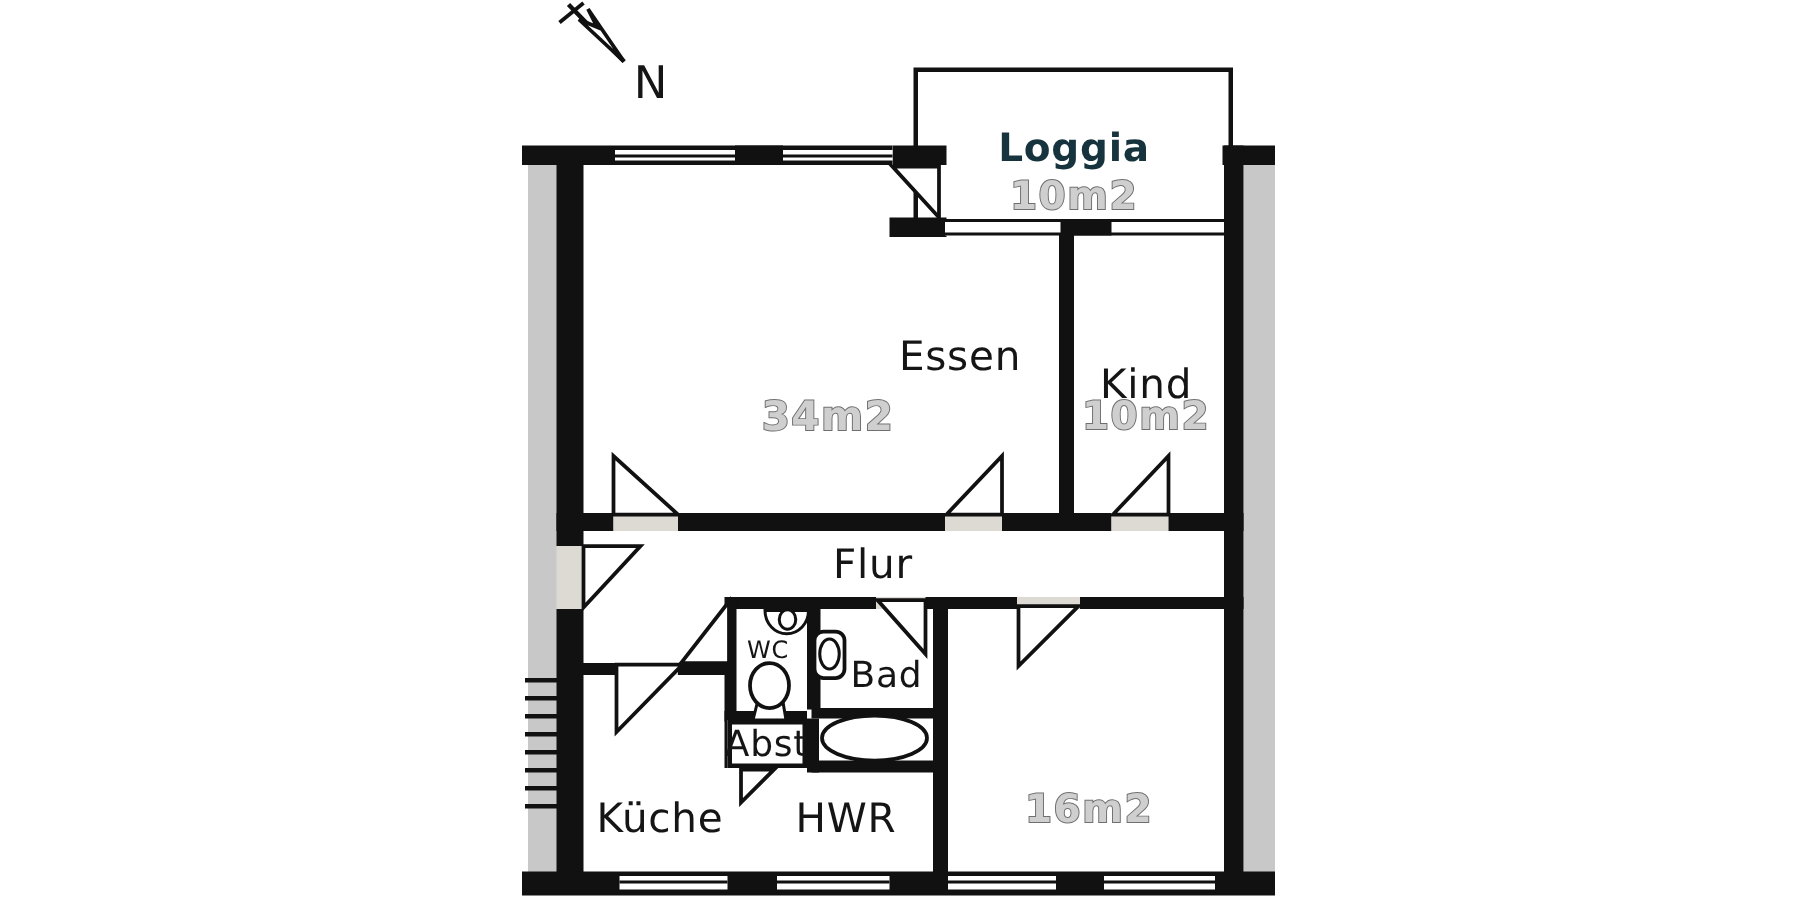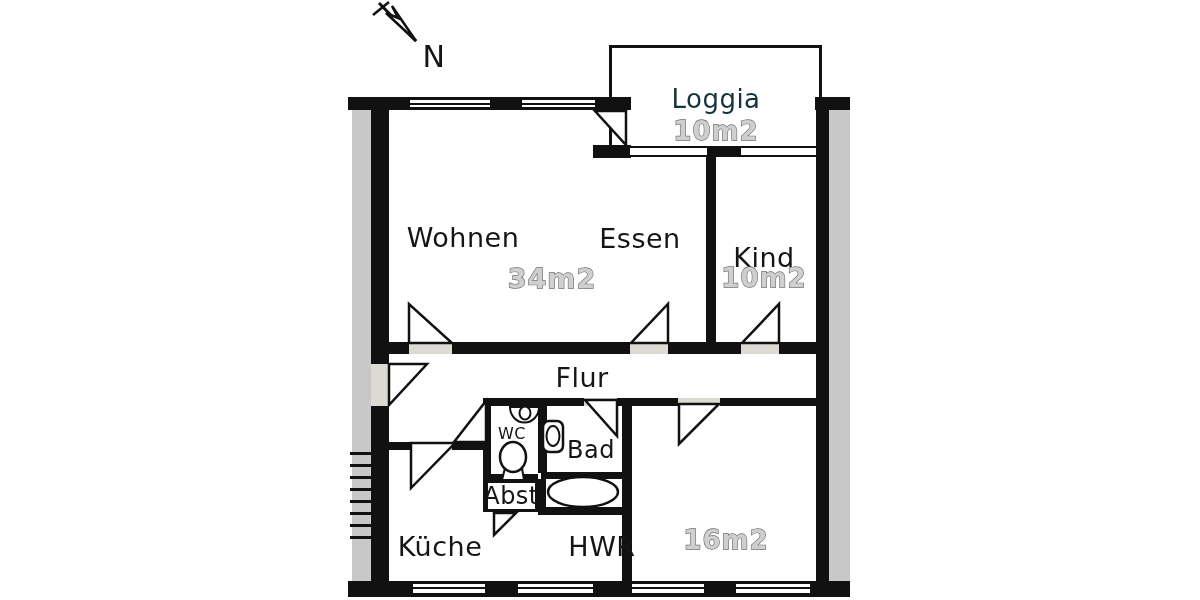--- a/index.html
+++ b/index.html
@@ -12,21 +12,21 @@
   .w{position:absolute;background:var(--wall);}
   .band{position:absolute;background:var(--adjacent);}
   .thr{position:absolute;background:var(--threshold);}
   .tread{position:absolute;background:var(--wall);width:25px;height:3px;left:350px;}
   .lbl{position:absolute;transform:translate(-50%,-50%);color:#151515;white-space:nowrap;
        font-size:27px;letter-spacing:0.5px;}
   .lbl.small{font-size:16px;}
   .area{position:absolute;transform:translate(-50%,-50%);white-space:nowrap;font-size:26px;
         font-weight:700;color:var(--area_fill);-webkit-text-stroke:1.3px var(--area_stroke);
         paint-order:stroke fill;letter-spacing:1px;text-align:right;}
-  .loggia-name{color:var(--loggia_text);font-size:26px;}
+  .loggia-name{color:var(--loggia_text);font-size:26px;font-weight:bold;}
   .win{position:absolute;background:#ffffff;border-top:3px solid var(--wall);border-bottom:3px solid var(--wall);box-sizing:border-box;}
   .win .mid{position:absolute;left:0;right:0;top:50%;height:2px;margin-top:-1px;background:var(--wall);}
   .bwin{position:absolute;background:#ffffff;height:9px;top:584px;}
   .bwin .mid{position:absolute;left:0;right:0;top:3px;height:2px;background:var(--wall);}
   .box{position:absolute;background:#ffffff;border:3px solid var(--wall);box-sizing:border-box;}
   svg{position:absolute;left:0;top:0;}
   svg .door{fill:#ffffff;stroke:var(--wall);stroke-width:2.5;stroke-linejoin:miter;}
   svg .fix{fill:#ffffff;stroke:var(--wall);stroke-width:2.5;}
   svg .thin{fill:#ffffff;stroke:var(--wall);stroke-width:2;}
 </style>
@@ -138,35 +138,34 @@
     <ellipse class="thin" cx="553" cy="436" rx="6.5" ry="10"></ellipse>
     <ellipse class="fix" cx="583" cy="492" rx="35" ry="15"></ellipse>
 
     <line x1="379" y1="3" x2="416" y2="41" stroke="#111" stroke-width="3"></line>
     <line x1="373" y1="15" x2="389" y2="2" stroke="#111" stroke-width="2.5"></line>
     <path d="M416,41 L392,6 L398,18 L386,13 Z" fill="#ffffff" stroke="#111" stroke-width="2.5"></path>
   </svg>
 
   <div class="lbl" style="left:434px;top:56px;font-size:30px;">N</div>
 
-  <div class="lbl" style="left:463px;top:237px;">Wohnen</div>
   <div class="area" style="left:552px;top:278px;font-size:27px;">34m2</div>
 
   <div class="lbl" style="left:640px;top:238px;">Essen</div>
 
   <div class="lbl" style="left:764px;top:257px;">Kind</div>
   <div class="area" style="left:764px;top:278px;">10m2</div>
 
   <div class="lbl loggia-name" style="left:716px;top:99px;">Loggia</div>
   <div class="area" style="left:716px;top:131px;">10m2</div>
 
   <div class="lbl" style="left:582px;top:377px;">Flur</div>
 
   <div class="lbl small" style="left:512px;top:433px;">WC</div>
   <div class="lbl" style="left:591px;top:450px;font-size:24px;">Bad</div>
   <div class="lbl small" style="left:511px;top:496px;font-size:24px;">Abst</div>
 
   <div class="lbl" style="left:440px;top:546px;">Küche</div>
-  <div class="lbl" style="left:602px;top:546px;">HWR</div>
+  <div class="lbl" style="left:564px;top:546px;">HWR</div>
 
   <div class="area" style="left:726px;top:540px;">16m2</div>
 
 </div>
 
 </body></html>

